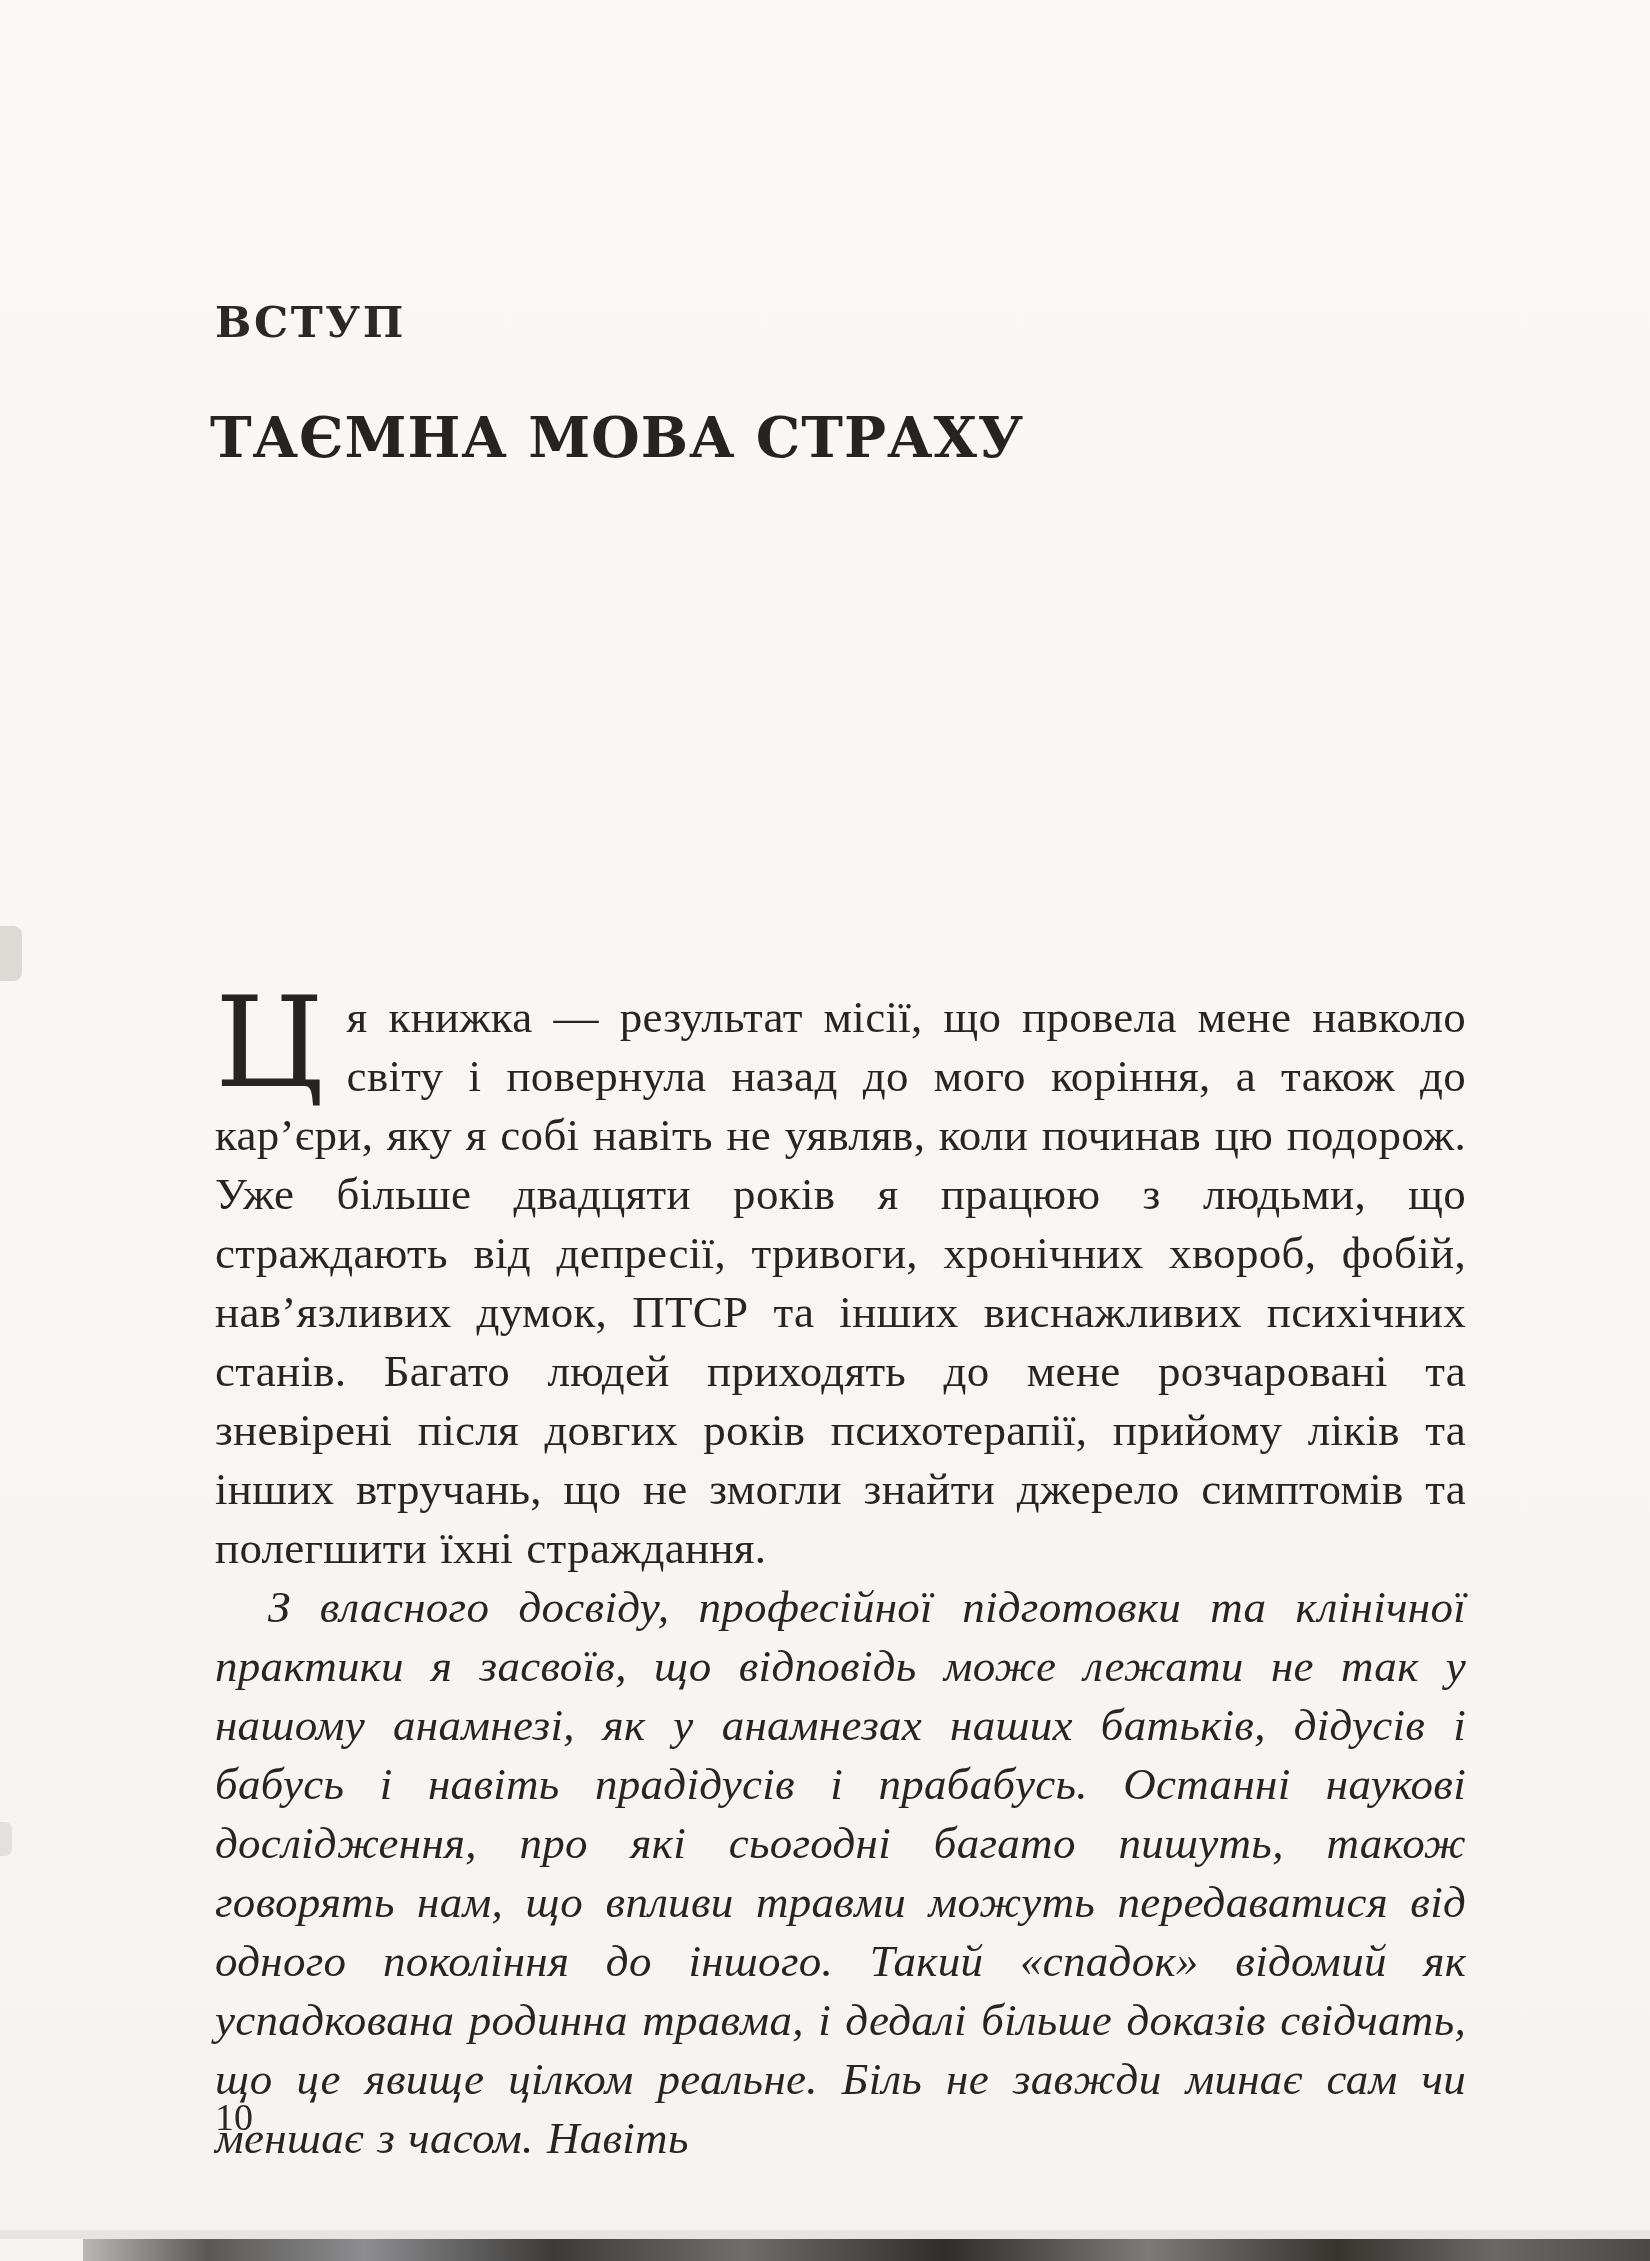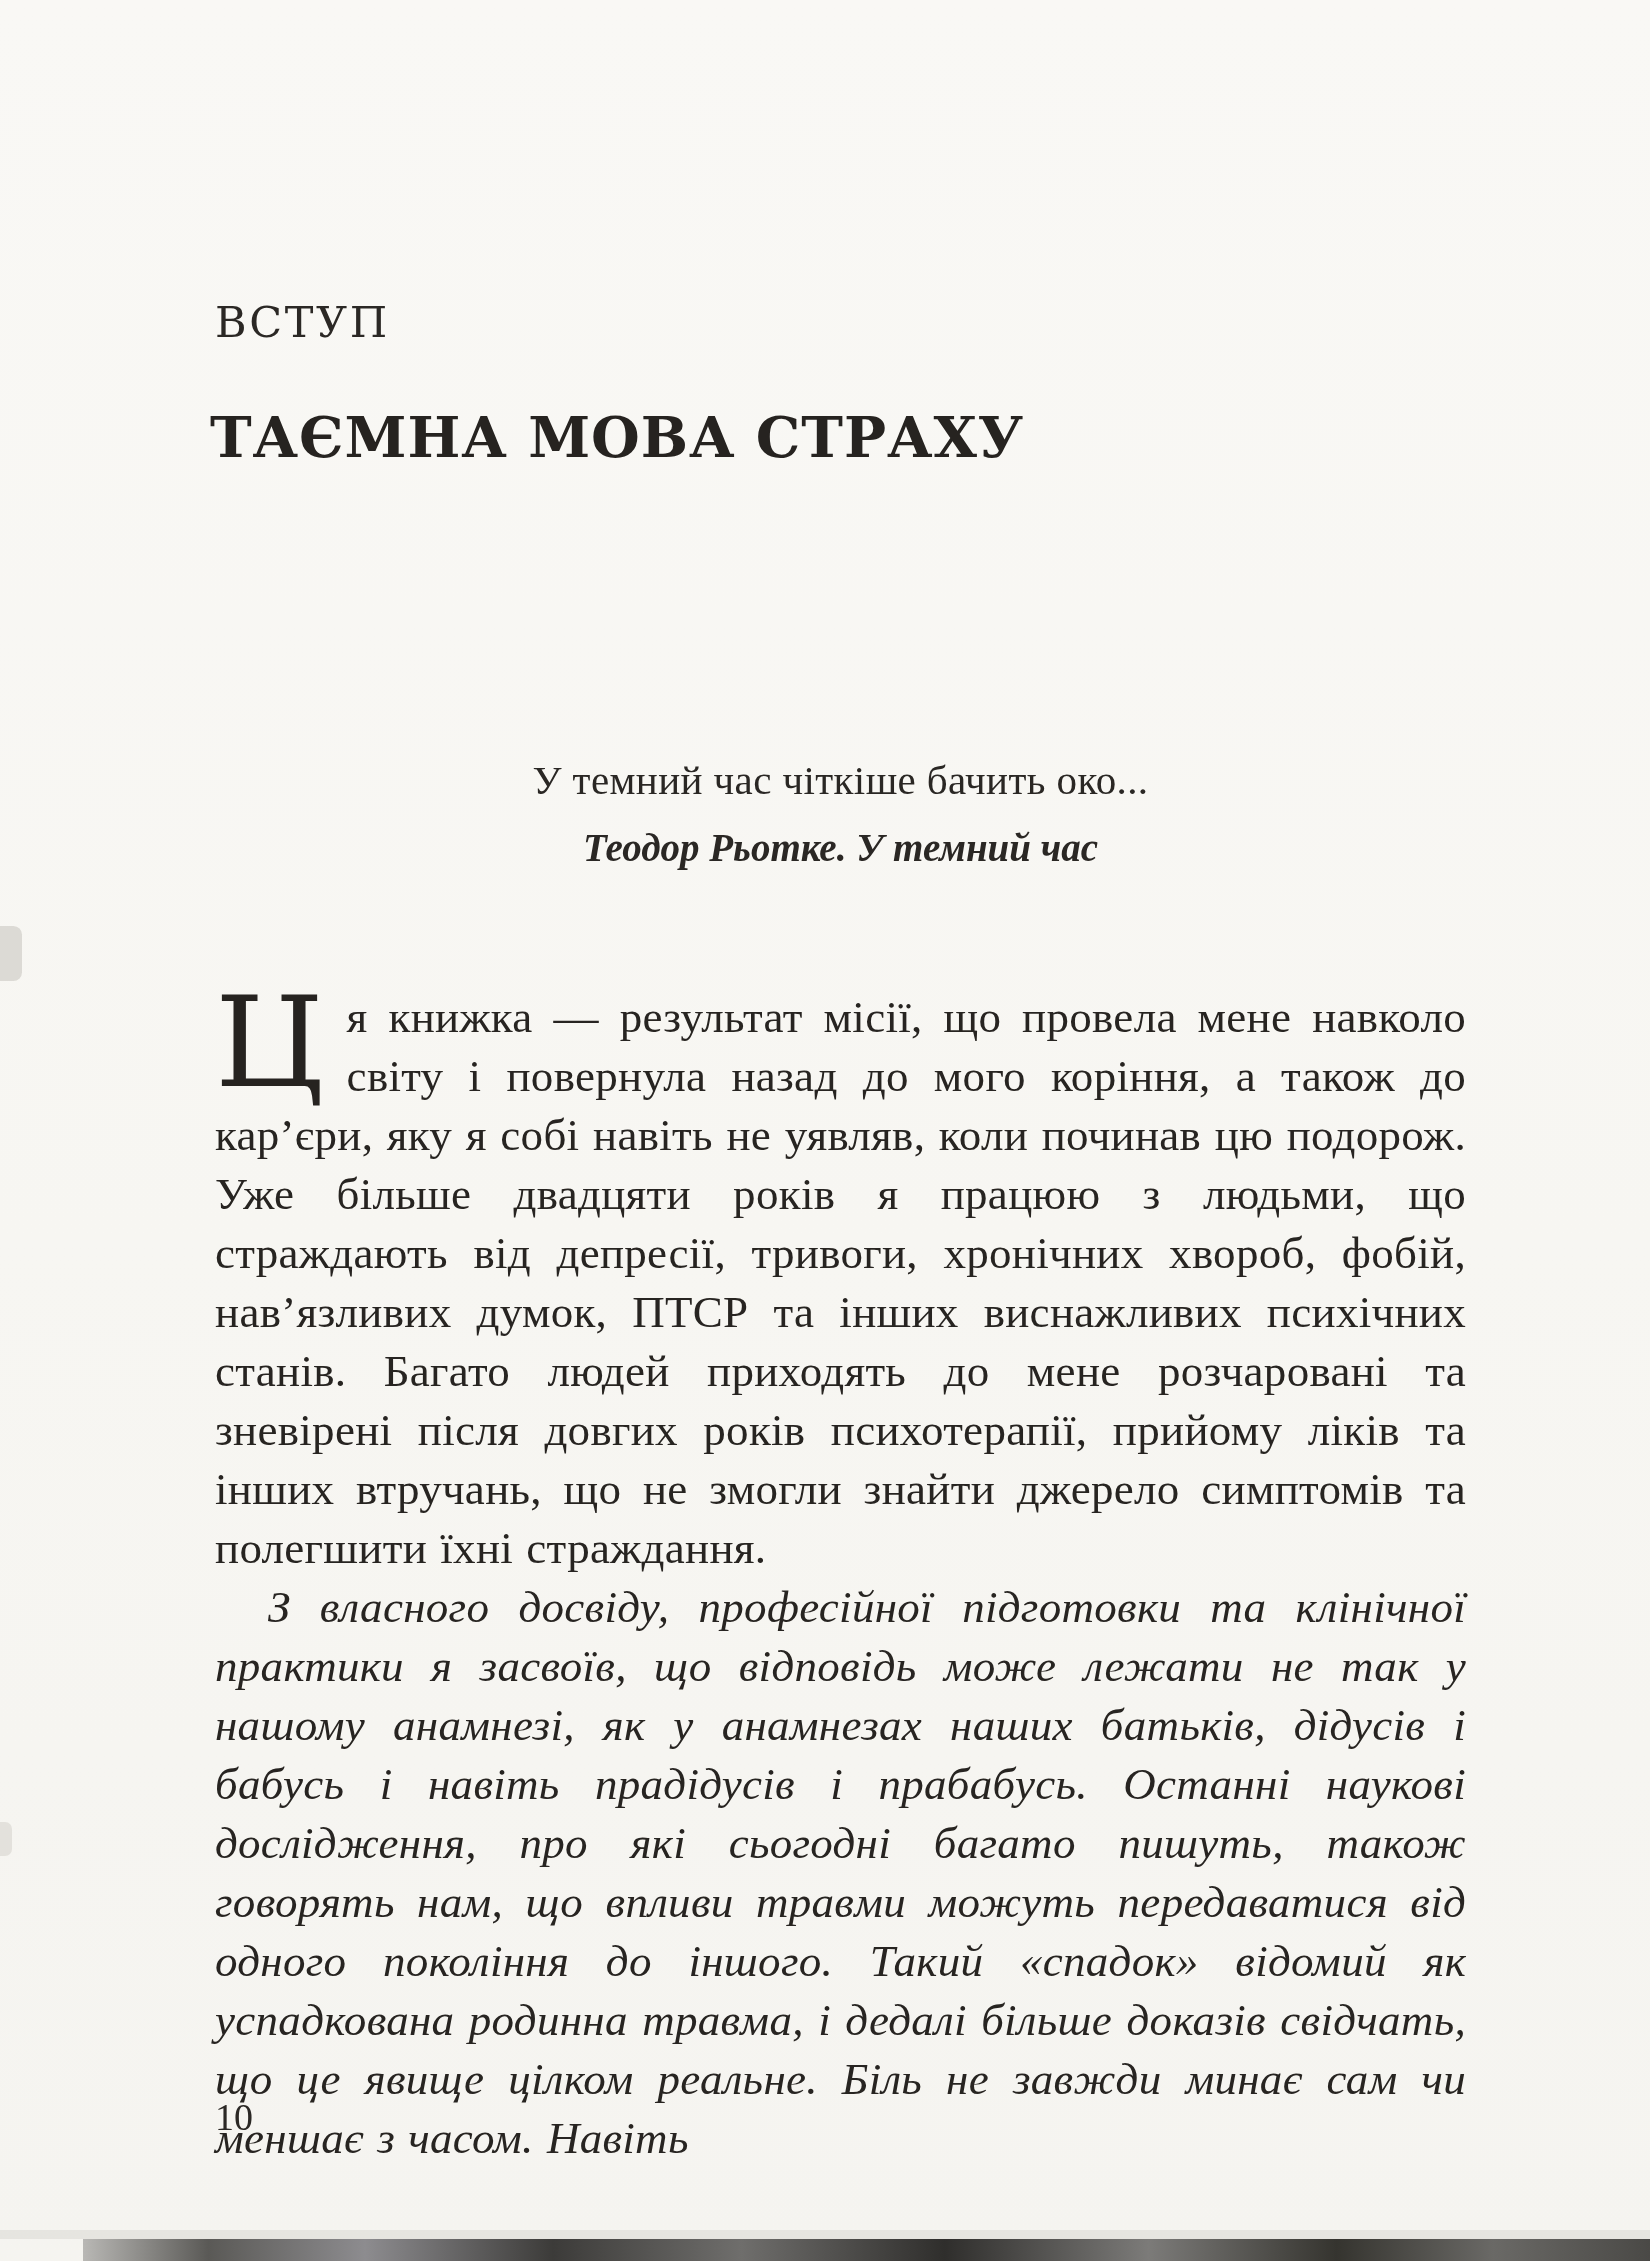--- a/index.html
+++ b/index.html
@@ -15,21 +15,21 @@
     background: linear-gradient(180deg, #f9f8f5 0%, #f7f6f2 55%, #f5f4f0 100%);
     font-family: "Liberation Serif", serif;
     color: #262320;
     overflow: hidden;
   }
   .kicker {
     position: absolute;
     left: 215px;
     top: 297px;
     font-family: "DejaVu Serif", serif;
-    font-weight: normal;
+    font-weight: bold;
     font-size: 43px;
     letter-spacing: 2.6px;
     color: #2b2825;
   }
   .title {
     position: absolute;
     left: 210px;
     top: 404px;
     margin: 0;
     font-family: "DejaVu Serif", serif;
@@ -140,24 +140,20 @@
 </style>
 </head>
 <body>
 
 <div class="scan-page">
 
   <div class="kicker">ВСТУП</div>
 
   <h1 class="title">ТАЄМНА МОВА СТРАХУ</h1>
 
-  <div class="epigraph">
-    <div class="epigraph-line">У темний час чіткіше бачить око...</div>
-    <div class="epigraph-attr">Теодор Рьотке. У темний час</div>
-  </div>
 
   <div class="body-block">
     <p class="para first"><span class="dropcap">Ц</span><span>я книжка — результат місії, що провела мене навколо світу і повернула назад до мого коріння, а також до кар’єри, яку я собі навіть не уявляв, коли починав цю подорож. Уже більше двадцяти років я працюю з людьми, що страждають від депресії, тривоги, хронічних хвороб, фобій, нав’язливих думок, ПТСР та інших виснажливих психічних станів. Багато людей приходять до мене розчаровані та зневірені після довгих років психотерапії, прийому ліків та інших втручань, що не змогли знайти джерело симптомів та полегшити їхні страждання.</span></p>
     <p class="para indented">З власного досвіду, професійної підготовки та клінічної практики я засвоїв, що відповідь може лежати не так у нашому анамнезі, як у анамнезах наших батьків, дідусів і бабусь і навіть прадідусів і прабабусь. Останні наукові дослідження, про які сьогодні багато пишуть, також говорять нам, що впливи травми можуть передаватися від одного покоління до іншого. Такий «спадок» відомий як успадкована родинна травма, і дедалі більше доказів свідчать, що це явище цілком реальне. Біль не завжди минає сам чи меншає з часом. Навіть</p>
   </div>
 
   <div class="page-number">10</div>
 
   <div class="smudge-left"></div>
   <div class="smudge-left-2"></div>

